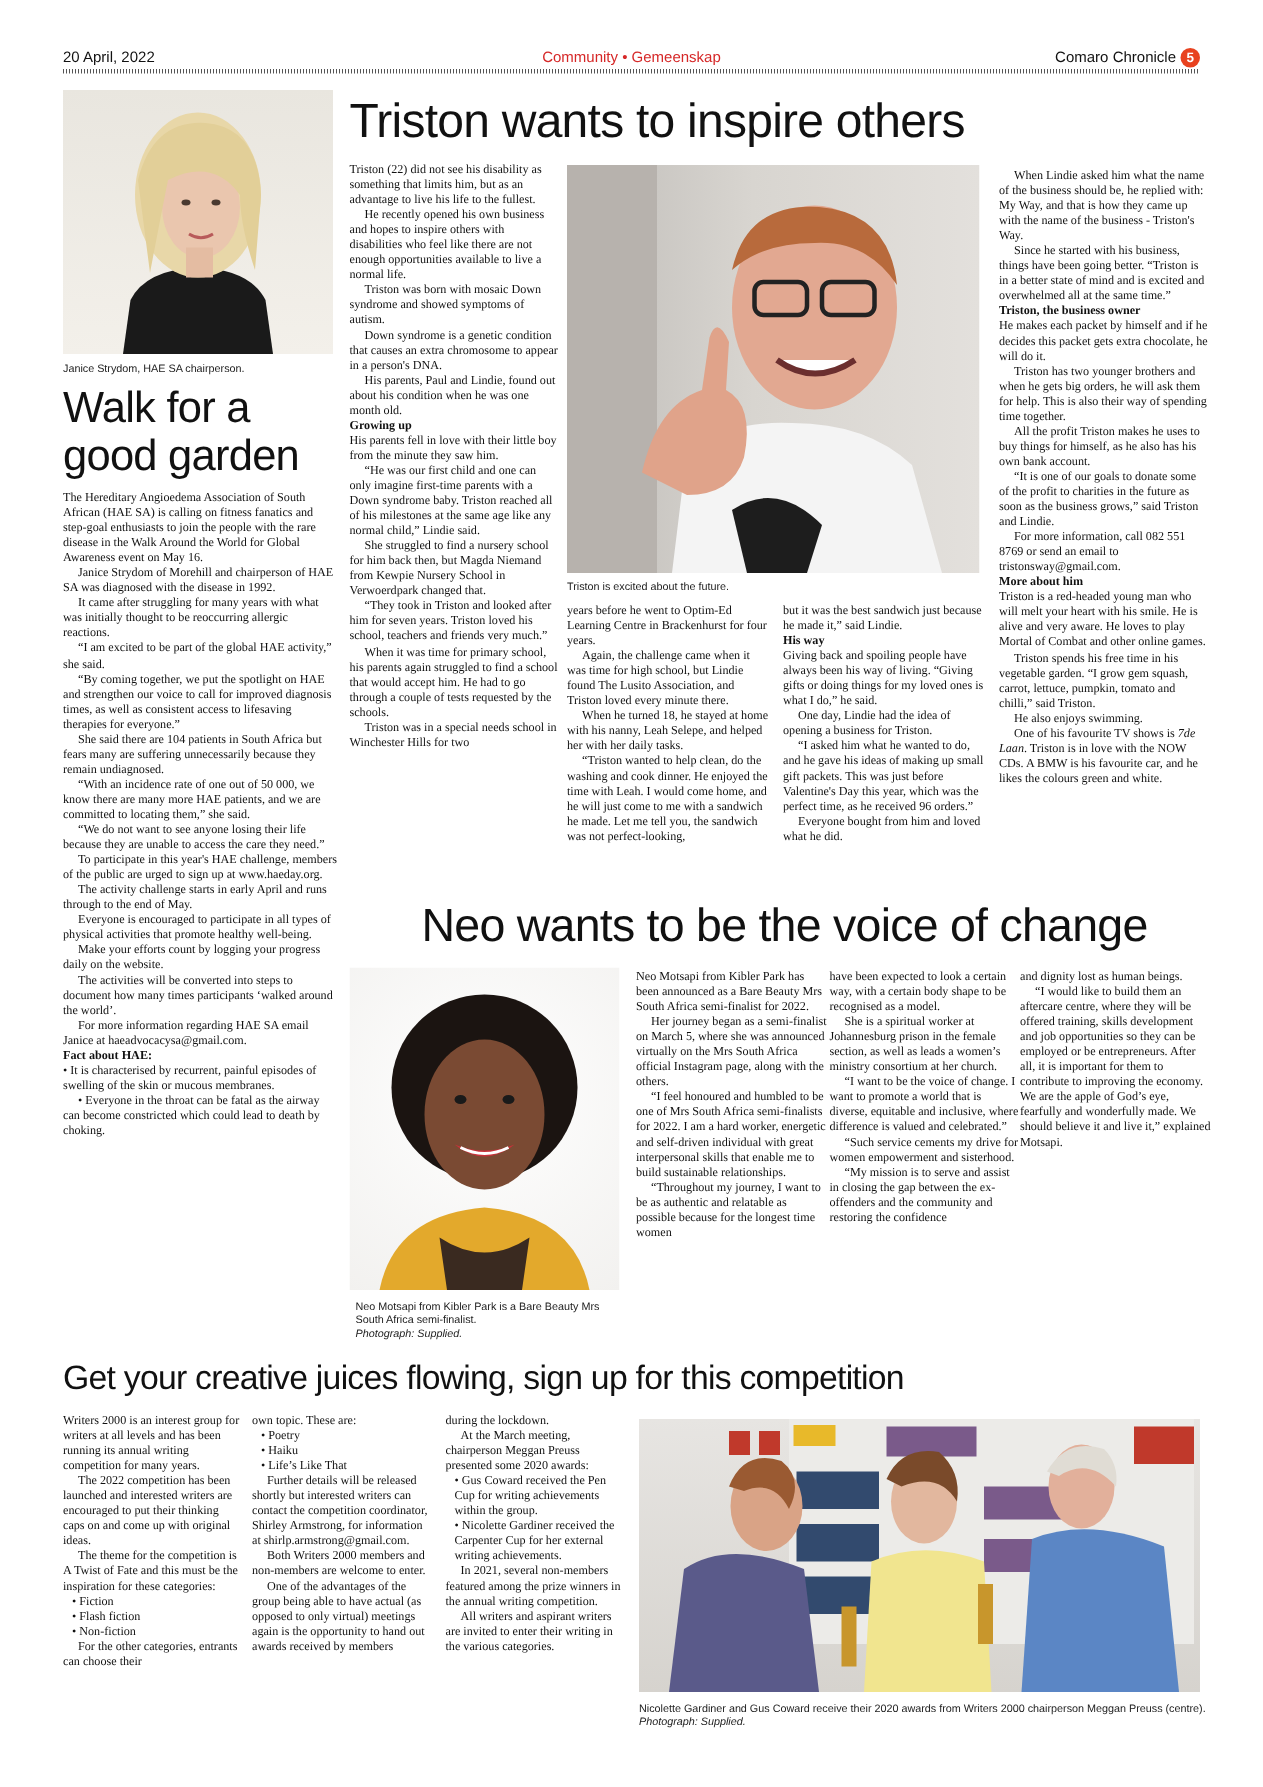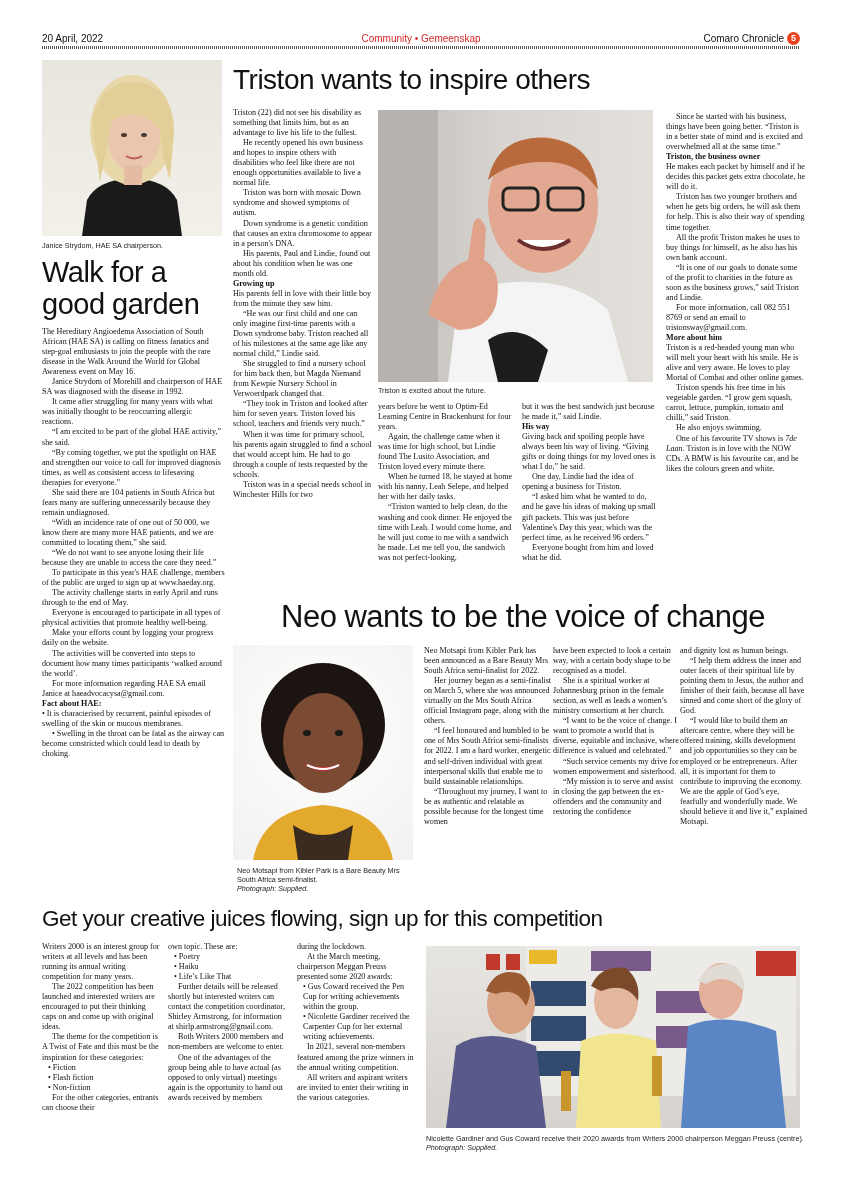--- a/index.html
+++ b/index.html
@@ -70,24 +70,24 @@
   <p>“With an incidence rate of one out of 50 000, we know there are many more HAE patients, and we are committed to locating them,” she said.</p>
   <p>“We do not want to see anyone losing their life because they are unable to access the care they need.”</p>
   <p>To participate in this year's HAE challenge, members of the public are urged to sign up at www.haeday.org.</p>
   <p>The activity challenge starts in early April and runs through to the end of May.</p>
   <p>Everyone is encouraged to participate in all types of physical activities that promote healthy well-being.</p>
   <p>Make your efforts count by logging your progress daily on the website.</p>
   <p>The activities will be converted into steps to document how many times participants ‘walked around the world’.</p>
   <p>For more information regarding HAE SA email Janice at haeadvocacysa@gmail.com.</p>
   <p class="sub">Fact about HAE:</p>
   <p class="noind">• It is characterised by recurrent, painful episodes of swelling of the skin or mucous membranes.</p>
-  <p>• Swelling in the throat can be fatal as the airway can become constricted which could lead to death by choking.</p>
-</div>
-
-<h1 class="headline" style="left:233px;top:58px;width:570px;font-size:28px;line-height:44px;">Triston wants to inspire others</h1>
+  <p>• Everyone in the throat can be fatal as the airway can become constricted which could lead to death by choking.</p>
+</div>
+
+<h1 class="headline" style="left:233px;top:58px;width:570px;font-size:32px;line-height:44px;">Triston wants to inspire others</h1>
 
 <div class="col" style="left:233px;top:108px;width:140px;">
   <p class="noind">Triston (22) did not see his disability as something that limits him, but as an advantage to live his life to the fullest.</p>
   <p>He recently opened his own business and hopes to inspire others with disabilities who feel like there are not enough opportunities available to live a normal life.</p>
   <p>Triston was born with mosaic Down syndrome and showed symptoms of autism.</p>
   <p>Down syndrome is a genetic condition that causes an extra chromosome to appear in a person's DNA.</p>
   <p>His parents, Paul and Lindie, found out about his condition when he was one month old.</p>
   <p class="sub">Growing up</p>
   <p class="noind">His parents fell in love with their little boy from the minute they saw him.</p>
   <p>“He was our first child and one can only imagine first-time parents with a Down syndrome baby. Triston reached all of his milestones at the same age like any normal child,” Lindie said.</p>
@@ -124,20 +124,21 @@
 <div class="col" style="left:522px;top:402px;width:135px;">
   <p class="noind">but it was the best sandwich just because he made it,” said Lindie.</p>
   <p class="sub">His way</p>
   <p class="noind">Giving back and spoiling people have always been his way of living. “Giving gifts or doing things for my loved ones is what I do,” he said.</p>
   <p>One day, Lindie had the idea of opening a business for Triston.</p>
   <p>“I asked him what he wanted to do, and he gave his ideas of making up small gift packets. This was just before Valentine's Day this year, which was the perfect time, as he received 96 orders.”</p>
   <p>Everyone bought from him and loved what he did.</p>
 </div>
 
 <div class="col" style="left:666px;top:112px;width:140px;">
+  <p>When Lindie asked him what the name of the business should be, he replied with: My Way, and that is how they came up with the name of the business - Triston's Way.</p>
   <p>Since he started with his business, things have been going better. “Triston is in a better state of mind and is excited and overwhelmed all at the same time.”</p>
   <p class="sub">Triston, the business owner</p>
   <p class="noind">He makes each packet by himself and if he decides this packet gets extra chocolate, he will do it.</p>
   <p>Triston has two younger brothers and when he gets big orders, he will ask them for help. This is also their way of spending time together.</p>
   <p>All the profit Triston makes he uses to buy things for himself, as he also has his own bank account.</p>
   <p>“It is one of our goals to donate some of the profit to charities in the future as soon as the business grows,” said Triston and Lindie.</p>
   <p>For more information, call 082 551 8769 or send an email to tristonsway@gmail.com.</p>
   <p class="sub">More about him</p>
   <p class="noind">Triston is a red-headed young man who will melt your heart with his smile. He is alive and very aware. He loves to play Mortal of Combat and other online games.</p>
   <p>Triston spends his free time in his vegetable garden. “I grow gem squash, carrot, lettuce, pumpkin, tomato and chilli,” said Triston.</p>
@@ -174,21 +175,20 @@
 </div>
 <div class="col" style="left:553px;top:646px;width:128px;">
   <p class="noind">have been expected to look a certain way, with a certain body shape to be recognised as a model.</p>
   <p>She is a spiritual worker at Johannesburg prison in the female section, as well as leads a women’s ministry consortium at her church.</p>
   <p>“I want to be the voice of change. I want to promote a world that is diverse, equitable and inclusive, where difference is valued and celebrated.”</p>
   <p>“Such service cements my drive for women empowerment and sisterhood.</p>
   <p>“My mission is to serve and assist in closing the gap between the ex-offenders and the community and restoring the confidence</p>
 </div>
 <div class="col" style="left:680px;top:646px;width:128px;">
   <p class="noind">and dignity lost as human beings.</p>
-  <p>“I help them address the inner and outer facets of their spiritual life by pointing them to Jesus, the author and finisher of their faith, because all have sinned and come short of the glory of God.</p>
   <p>“I would like to build them an aftercare centre, where they will be offered training, skills development and job opportunities so they can be employed or be entrepreneurs. After all, it is important for them to contribute to improving the economy. We are the apple of God’s eye, fearfully and wonderfully made. We should believe it and live it,” explained Motsapi.</p>
 </div>
 
 <h1 class="headline" style="left:42px;top:905px;width:770px;font-size:22.5px;line-height:28px;">Get your creative juices flowing, sign up for this competition</h1>
 
 <div class="col" style="left:42px;top:942px;width:120px;">
   <p class="noind">Writers 2000 is an interest group for writers at all levels and has been running its annual writing competition for many years.</p>
   <p>The 2022 competition has been launched and interested writers are encouraged to put their thinking caps on and come up with original ideas.</p>
   <p>The theme for the competition is A Twist of Fate and this must be the inspiration for these categories:</p>
   <p class="bul">• Fiction</p>

